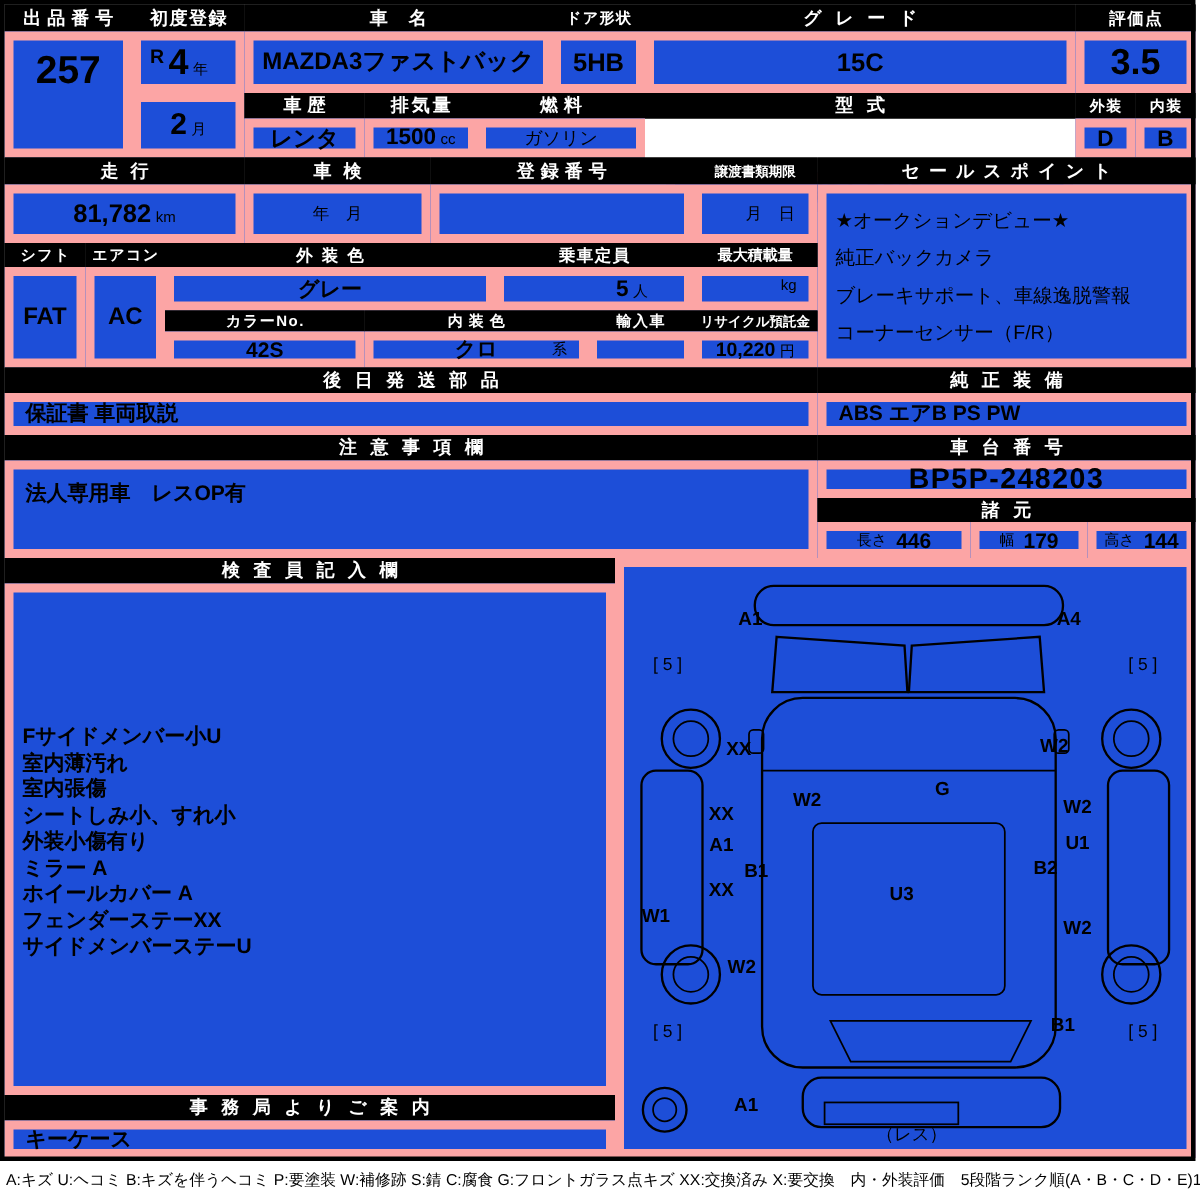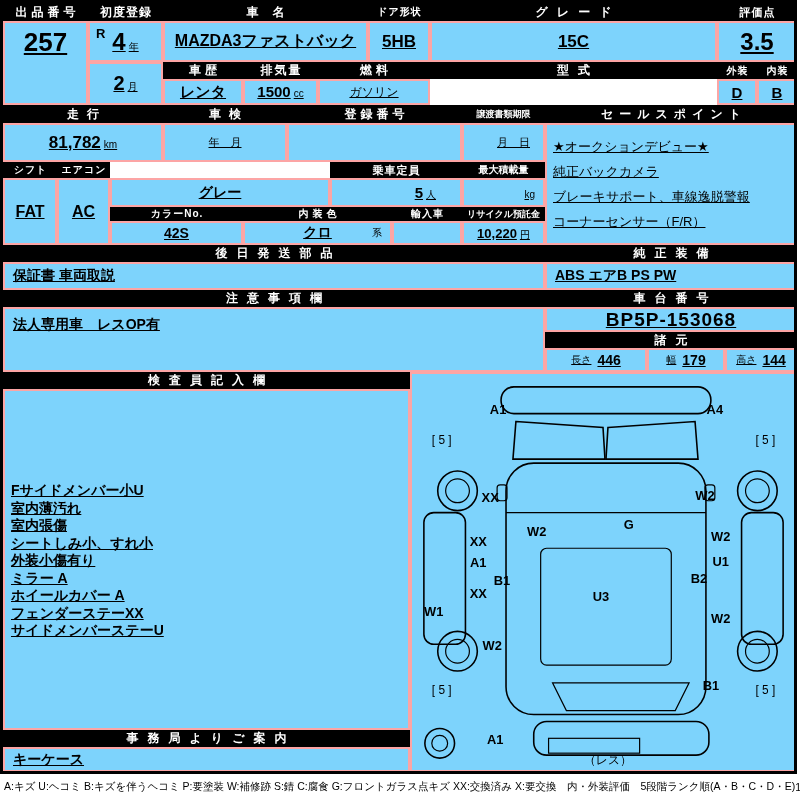--- a/index.html
+++ b/index.html
@@ -3,21 +3,21 @@
 <meta charset="utf-8">
 <style>
   html,body{margin:0;padding:0;background:#fff;}
   body{width:800px;height:800px;font-family:"Liberation Sans","DejaVu Sans",sans-serif;color:#000;}
   #sheet{position:relative;width:800px;height:800px;background:#fff;overflow:hidden;}
   .abs{position:absolute;box-sizing:border-box;}
   .hdr{position:absolute;box-sizing:border-box;background:#000;color:#fff;display:flex;align-items:center;justify-content:center;font-size:12px;letter-spacing:4px;text-indent:4px;border:1px solid #000;font-weight:700;white-space:nowrap;overflow:hidden;}
   .hdr.sm{font-size:10px;letter-spacing:1px;text-indent:1px;}
   .hdr.xs{font-size:9px;letter-spacing:0;text-indent:0;}
   .hdr.wide{letter-spacing:9px;text-indent:9px;}
-  .cell{position:absolute;box-sizing:border-box;background:#7dd3fc;border:2px solid #fca5a5;display:flex;align-items:center;justify-content:center;white-space:nowrap;text-decoration:underline;}
+  .cell{position:absolute;box-sizing:border-box;background:#1d4ed8;border:6px solid #fca5a5;display:flex;align-items:center;justify-content:center;white-space:nowrap;}
   .b{font-weight:bold;}
   .left{justify-content:flex-start;padding-left:8px;}
   .topc{align-items:flex-start;padding-top:4px;}
   .col{flex-direction:column;align-items:flex-start;justify-content:center;}
   .unit{font-size:10px;font-weight:normal;margin-left:3px;}
   .f26{font-size:26px;} .f24{font-size:24px;} .f19{font-size:19px;} .f17{font-size:17px;}
   .f16{font-size:16px;} .f15{font-size:15px;} .f14{font-size:14px;} .f13{font-size:13px;}
   .f12{font-size:12px;} .f11{font-size:11px;}
   .sales{padding:4px 6px;line-height:25px;font-size:13px;font-weight:500;}
   .notes{padding:3px 0 0 6px;line-height:17.5px;font-size:14px;font-weight:600;}
@@ -91,20 +91,21 @@
     <div>純正バックカメラ</div>
     <div>ブレーキサポート、車線逸脱警報</div>
     <div>コーナーセンサー（F/R）</div>
   </div>
 
   <div class="hdr sm" style="left:3px;top:162px;width:54px;height:16px;">シフト</div>
   <div class="hdr sm" style="left:57px;top:162px;width:53px;height:16px;">エアコン</div>
   <div class="cell b f16" style="left:3px;top:178px;width:54px;height:67px;">FAT</div>
   <div class="cell b f16" style="left:57px;top:178px;width:53px;height:67px;">AC</div>
 
+  <div class="hdr" style="left:110px;top:162px;width:220px;height:16px;font-size:11px;letter-spacing:6px;text-indent:6px;">外装色</div>
   <div class="cell b f14" style="left:110px;top:178px;width:220px;height:29px;">グレー</div>
 
   <div class="hdr sm" style="left:330px;top:162px;width:132px;height:16px;font-size:11px;">乗車定員</div>
   <div class="cell" style="left:330px;top:178px;width:132px;height:29px;justify-content:flex-end;padding-right:24px;">
     <span><span class="b f15">5</span><span class="unit">人</span></span>
   </div>
 
   <div class="hdr xs" style="left:462px;top:162px;width:83px;height:16px;font-size:10px;">最大積載量</div>
   <div class="cell" style="left:462px;top:178px;width:83px;height:29px;justify-content:flex-end;align-items:flex-end;padding:0 8px 5px 0;">
     <span class="unit">kg</span>
@@ -129,21 +130,21 @@
 
   <div class="hdr wide" style="left:3px;top:245px;width:542px;height:17px;">後日発送部品</div>
   <div class="cell left b f14" style="left:3px;top:262px;width:542px;height:28px;">保証書 車両取説</div>
   <div class="hdr wide" style="left:545px;top:245px;width:252px;height:17px;">純正装備</div>
   <div class="cell left b f14" style="left:545px;top:262px;width:252px;height:28px;">ABS エアB PS PW</div>
 
   <div class="hdr wide" style="left:3px;top:290px;width:542px;height:17px;">注意事項欄</div>
   <div class="cell left b f14" style="left:3px;top:307px;width:542px;height:65px;align-items:flex-start;padding-top:7px;">法人専用車　レスOP有</div>
 
   <div class="hdr wide" style="left:545px;top:290px;width:252px;height:17px;">車台番号</div>
-  <div class="cell b f19" style="left:545px;top:307px;width:252px;height:25px;letter-spacing:1px;">BP5P-153068</div>
+  <div class="cell b f19" style="left:545px;top:307px;width:252px;height:25px;letter-spacing:1px;">BP5P-248203</div>
 
   <div class="hdr wide" style="left:545px;top:332px;width:252px;height:16px;">諸元</div>
   <div class="cell" style="left:545px;top:348px;width:102px;height:24px;">
     <span style="font-size:10px;margin-right:6px;">長さ</span>
     <span class="b f14">446</span>
   </div>
   <div class="cell" style="left:647px;top:348px;width:78px;height:24px;">
     <span style="font-size:10px;margin-right:6px;">幅</span>
     <span class="b f14">179</span>
   </div>

